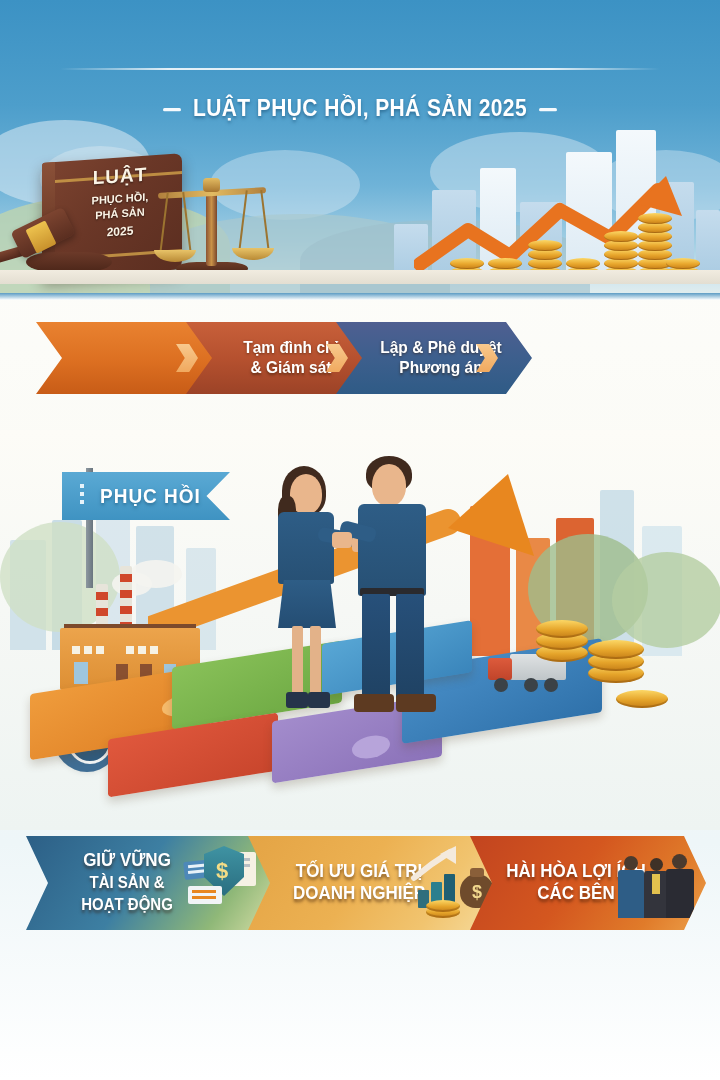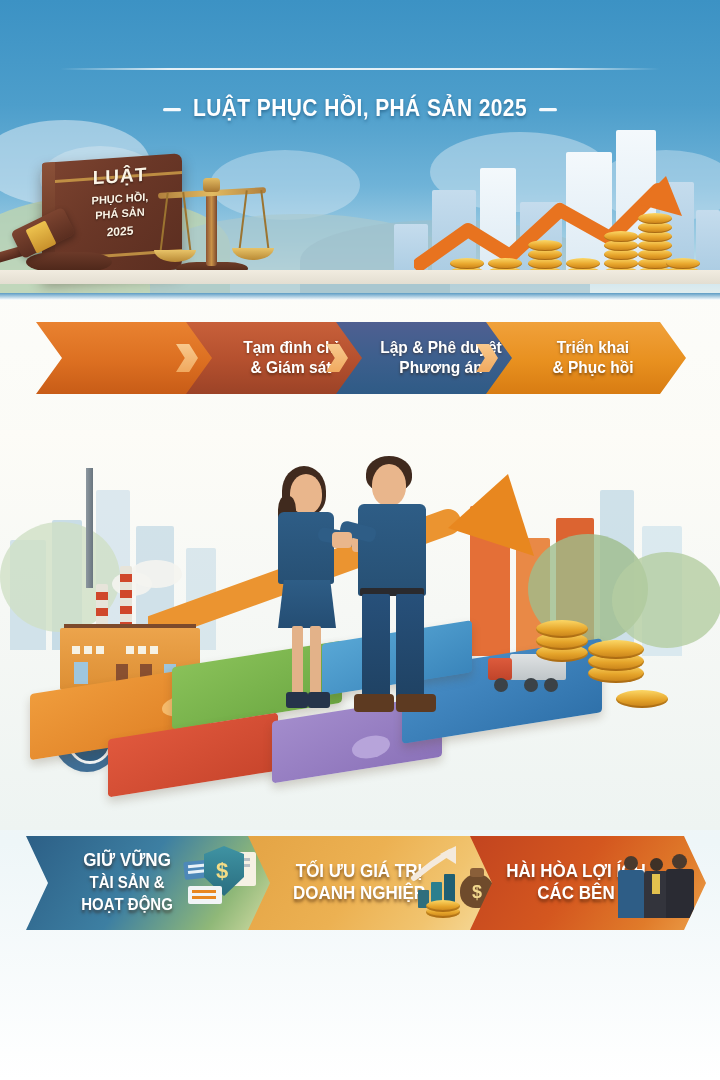--- a/index.html
+++ b/index.html
@@ -383,26 +383,20 @@
       <div class="clip-bar" style="left:18px;top:34px;width:24px;height:3px;background:#9aa0a6;"></div>
       <div class="clip-bar" style="left:18px;top:41px;width:24px;height:3px;background:#9aa0a6;"></div>
     </div>
     <div style="position:absolute;left:430px;top:375px;width:13px;height:13px;border-radius:50%;background:#93a86a;"></div>
     <div class="mag" style="left:452px;top:398px;">
         <div class="mag-h"></div>
       </div>
 
     <div class="step-chev" style="left:476px;"></div>
 
-    <div class="step step-3">
-      <span class="step-label">
-        <span>Triển khai</span><br>
-        <span>&amp; Phục hồi</span>
-      </span>
-    </div>
     <div>
       <div class="bar" style="left:588px;top:400px;width:11px;height:28px;"></div>
       <div class="bar" style="left:602px;top:392px;width:11px;height:36px;"></div>
       <div class="bar" style="left:616px;top:382px;width:11px;height:46px;"></div>
       <div class="bar" style="left:630px;top:374px;width:11px;height:54px;"></div>
       <div class="bar" style="left:644px;top:364px;width:11px;height:64px;"></div>
     </div>
     <svg style="position:absolute;left:580px;top:352px;" width="92" height="60" viewBox="0 0 92 60">
       <polyline points="4,54 34,30 60,36 82,10" fill="none" stroke="#f0e2c8" stroke-width="7" stroke-linecap="round" stroke-linejoin="round"></polyline>
       <polygon points="88,2 90,26 68,16" fill="#f0e2c8"></polygon>
@@ -435,20 +429,24 @@
   </div>
 
   <div class="big-arrow">
     <svg width="400" height="170" viewBox="0 0 400 170">
       <path d="M0,160 L300,52" stroke="#eb9430" stroke-width="26" fill="none" stroke-linecap="round"></path>
       <polygon points="360,4 386,86 300,58" fill="#e8871f"></polygon>
     </svg>
   </div>
 
   <div class="flagpole"></div>
+  <div class="flag">
+    <div class="flag-dots"></div>
+    <span class="flag-txt">PHỤC HỒI</span>
+  </div>
 
   <div class="factory">
     <div class="smoke" style="left:52px;top:-18px;width:40px;height:24px;"></div>
     <div class="smoke" style="left:70px;top:-30px;width:52px;height:28px;"></div>
     <div class="stack" style="left:36px;top:-6px;height:50px;"></div>
     <div class="stack" style="left:60px;top:-24px;height:68px;"></div>
     <div class="froof"></div>
     <div class="fbody"></div>
     <div class="fwin" style="left:12px;top:56px;width:8px;height:8px;"></div>
     <div class="fwin" style="left:24px;top:56px;width:8px;height:8px;"></div>

